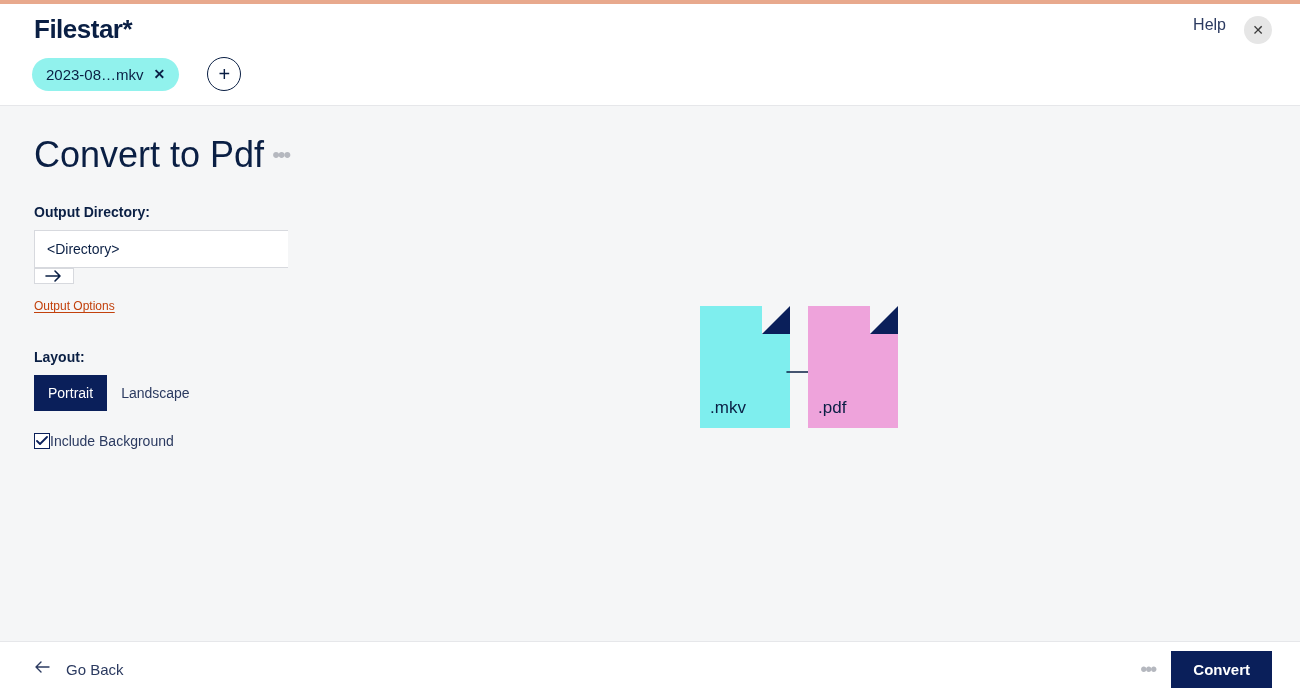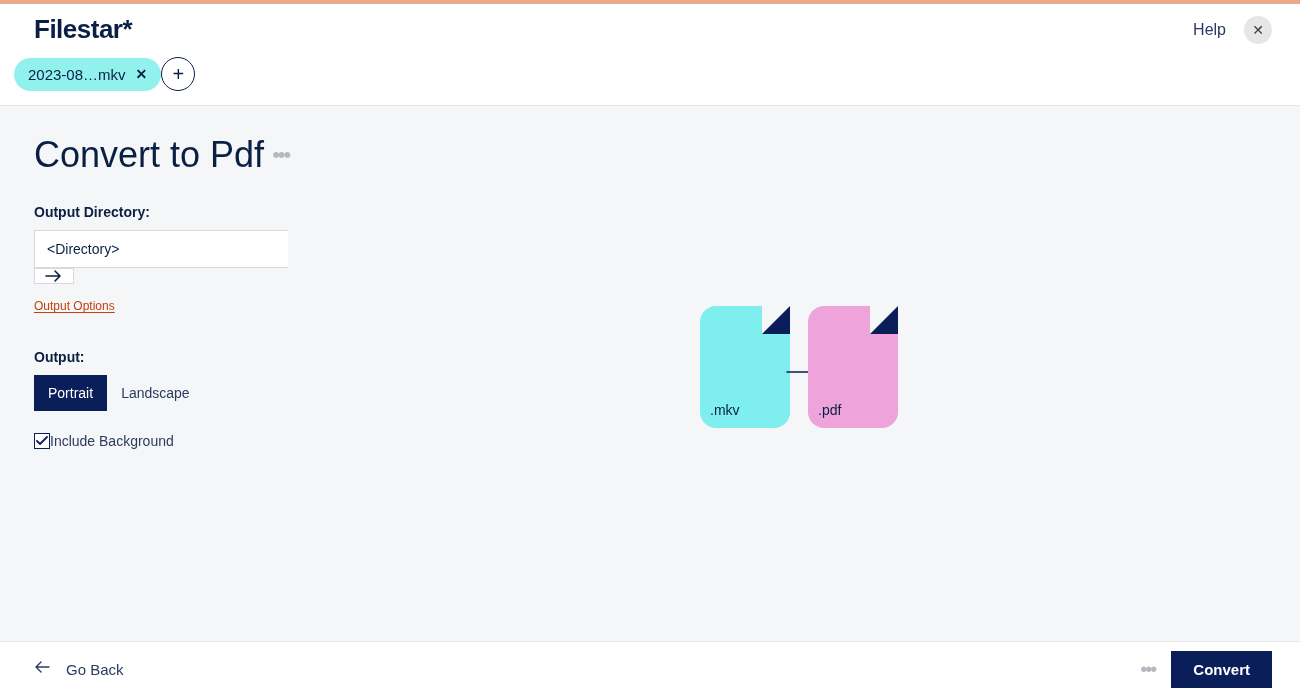--- a/index.html
+++ b/index.html
@@ -24,21 +24,21 @@
     padding: 10px 28px 0 34px;
   }
   .logo {
     font-size: 26px;
     font-weight: 700;
     color: #0a1f44;
     letter-spacing: -0.5px;
   }
   .header-right {
     display: flex;
-    align-items: center;
+    align-items: flex-start;
     gap: 18px;
   }
   .help-link {
     font-size: 16px;
     color: #2b3a60;
     cursor: pointer;
   }
   .close-btn {
     width: 28px;
     height: 28px;
@@ -47,22 +47,22 @@
     display: flex;
     align-items: center;
     justify-content: center;
     cursor: pointer;
     font-size: 14px;
     color: #3a3a3a;
   }
   .chips-row {
     display: flex;
     align-items: center;
-    gap: 0;
-    padding: 12px 34px 14px 14px;
+    gap: 28px;
+    padding: 12px 34px 14px 32px;
     text-align: right;
   }
   .file-chip {
     background: #91f2ed;
     color: #0a1f44;
     border-radius: 18px;
     padding: 8px 14px;
     font-size: 15px;
     display: flex;
     align-items: center;
@@ -200,23 +200,22 @@
     align-items: center;
     gap: 18px;
   }
   .file-icon {
     width: 90px;
     height: 122px;
     position: relative;
     display: flex;
     align-items: flex-end;
     padding: 10px;
-    font-size: 14px;
-    color: #0a1f44;
-    border-radius: 16px;
+    font-size: 17px;
+    color: #0a1f44;
   }
   .file-icon.src { background: #7eeeee; }
   .file-icon.dst { background: #eea3db; text-align: right; }
   .file-fold {
     position: absolute;
     top: 0; right: 0;
     width: 28px; height: 28px;
     background: #f5f6f7;
   }
   .file-fold::after {
@@ -316,21 +315,21 @@
     <div class="dir-row">
       <input class="dir-input" type="text" value="&lt;Directory&gt;" style="">
       <div class="dir-go">
         <svg width="18" height="14" viewBox="0 0 18 14" fill="none">
           <path d="M1 7 H15 M10 2 L15 7 L10 12" stroke="#0a1f44" stroke-width="1.6" fill="none" stroke-linecap="round" stroke-linejoin="round"></path>
         </svg>
       </div>
     </div>
     <span class="output-options-link">Output Options</span>
 
-    <div class="field-label">Output:</div>
+    <div class="field-label">Layout:</div>
     <div class="layout-row">
       <button class="layout-btn active">Portrait</button>
       <button class="layout-btn inactive">Landscape</button>
     </div>
 
     <div class="check-row">
       <div class="checkbox">
         <svg width="12" height="10" viewBox="0 0 12 10">
           <path d="M1 5 L4 8 L11 1" stroke="#0a1f5a" stroke-width="1.8" fill="none" stroke-linecap="round" stroke-linejoin="round"></path>
         </svg>

